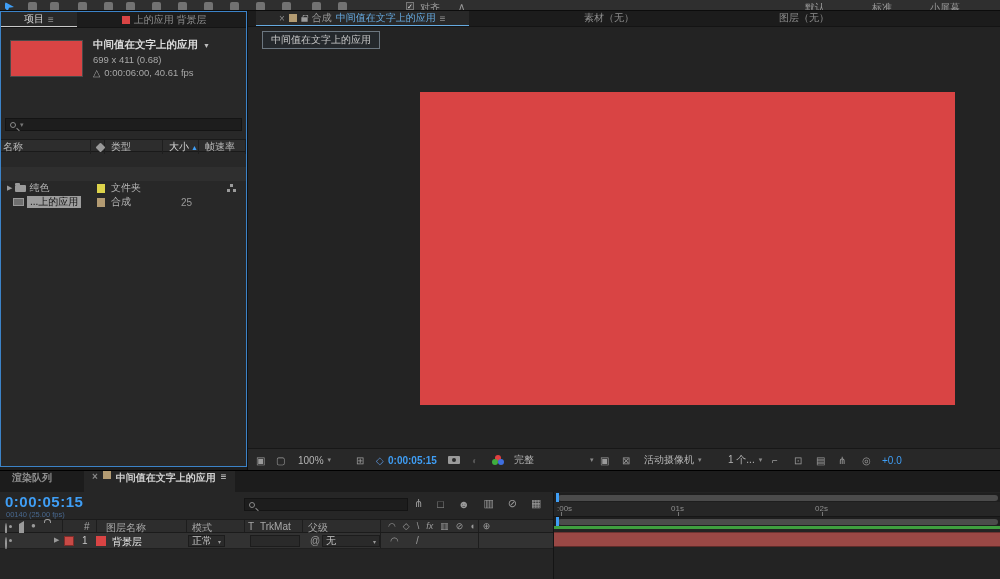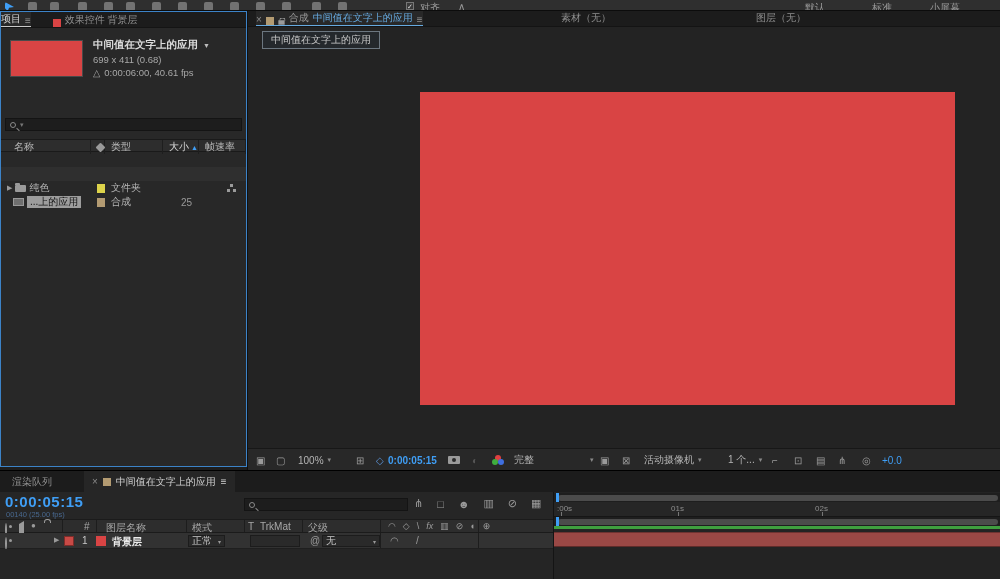--- a/index.html
+++ b/index.html
@@ -11,21 +11,21 @@
 
   
   .top-toolbar { left:0; top:0; width:1000px; height:11px; background:#2f2f2f; border-bottom:1px solid #0c0c0c; overflow:hidden; }
   .tool-blob { position:absolute; top:2px; width:9px; height:9px; background:#8a8a8a; border-radius:2px; opacity:.75; }
   .tool-blob.active { background:#3f9ef5; opacity:1; clip-path:polygon(0 0,100% 55%,45% 65%,30% 100%,0 70%); }
   .ws-label { position:absolute; top:1px; color:#9a9a9a; font-size:10px; }
   .snapbox { position:absolute; top:2px; width:8px; height:8px; background:#3b3b3b; border:1px solid #777; color:#ddd; font-size:7px; line-height:7px; text-align:center; }
 
   
   .panel-tabbar { background:#1c1c1c; height:16px; display:flex; align-items:stretch; border-bottom:1px solid #141414; }
-  .ptab { display:flex; align-items:flex-end; gap:4px; padding:0 0; color:#8f8f8f; font-size:10px; white-space:nowrap; }
+  .ptab { display:flex; align-items:center; gap:4px; padding:0 23px; color:#8f8f8f; font-size:10px; white-space:nowrap; }
   .ptab.active { background:#282828; color:#d6d6d6; border-bottom:1px solid #c9c9c9; }
   .ptab .menu-glyph { font-size:10px; color:#8f8f8f; }
   .swatch { width:8px; height:8px; display:inline-block; }
   .underline-blue { border-bottom:1px solid #66aae0 !important; }
 
   
   .project-panel { left:0; top:11px; width:247px; height:456px; background:#282828; border:1px solid #3c83c8; overflow:hidden; }
   .pv-title { font-weight:bold; color:#dcdcdc; font-size:10.5px; }
   .pv-sub { color:#a8a8a8; font-size:9.5px; margin-top:2px; }
   .searchbox { background:#1d1d1d; border:1px solid #141414; height:13px; display:flex; align-items:center; padding:0 4px; gap:4px; }
@@ -60,21 +60,21 @@
   .cam-ico { width:12px; height:8px; background:#9a9a9a; border-radius:1px; position:relative; }
   .cam-ico::after { content:""; position:absolute; left:4px; top:2px; width:4px; height:4px; border-radius:50%; background:#2a2a2a; }
   .rgb-ico { position:relative; width:12px; height:10px; }
   .rgb-ico i { position:absolute; width:6px; height:6px; border-radius:50%; }
   .rgb-ico i:nth-child(1){ background:#e04040; left:3px; top:0; }
   .rgb-ico i:nth-child(2){ background:#3fae3f; left:0; top:4px; }
   .rgb-ico i:nth-child(3){ background:#3f6fe0; left:6px; top:4px; }
 
   
   .bottom-tabs { left:0; top:470px; width:1000px; height:22px; background:#1c1c1c; border-top:1px solid #000; }
-  .btab { position:absolute; top:0; height:22px; display:flex; align-items:center; gap:5px; padding:0 8px; color:#8f8f8f; }
+  .btab { position:absolute; top:0; height:22px; display:flex; align-items:flex-start; gap:5px; padding:0 8px; color:#8f8f8f;font-weight:bold; }
   .btab.active { background:#262626; color:#d0d0d0; border-bottom:1px solid #c9c9c9; }
 
   
   .timeline { left:0; top:492px; width:1000px; height:87px; background:#262626; }
   .tl-left { position:absolute; left:0; top:0; width:553px; height:87px; }
   .tl-tc { position:absolute; left:5px; top:1px; font-size:15px; font-weight:bold; color:#3f9ef5; letter-spacing:.5px; }
   .tl-frame { position:absolute; left:6px; top:18px; font-size:7.5px; color:#48688f; }
   .tl-icons span { color:#9a9a9a; font-size:11px; }
   .tl-header { position:absolute; left:0; top:27px; width:553px; height:14px; background:#2d2d2d; border-top:1px solid #1b1b1b; border-bottom:1px solid #1b1b1b; color:#a8a8a8; }
   .tl-header .sep, .tl-row .sep { position:absolute; top:0; width:1px; height:100%; background:#1d1d1d; }
@@ -127,21 +127,21 @@
   </div>
 
   <div class="abs project-panel">
     <div class="panel-tabbar">
       <div class="ptab active">
         <span>项目</span>
         <span class="menu-glyph">≡</span>
       </div>
       <div class="ptab" style="margin-left:22px">
         <span class="swatch" style="background:#d94444"></span>
-        <span>效果控件 背景层</span>
+        <span>上的应用 背景层</span>
       </div>
     </div>
 
     <div class="abs" style="left:9px; top:28px; width:73px; height:37px; background:#d94444; border:1px solid #4a4a4a;"></div>
     <div class="abs" style="left:92px; top:26px;">
       <div class="pv-title row" style="gap:5px">
         <span>中间值在文字上的应用</span>
         <span style="font-size:7px; color:#bcbcbc">▼</span>
       </div>
       <div class="pv-sub">699 x 411 (0.68)</div>
@@ -150,21 +150,21 @@
         <span>0:00:06:00, 40.61 fps</span>
       </div>
     </div>
 
     <div class="abs searchbox" style="left:4px; top:106px; width:237px;">
       <span class="mag"></span>
       <span style="font-size:7px;color:#777">▾</span>
     </div>
 
     <div class="abs plist-head" style="left:0; top:127px; width:245px;">
-      <div style="padding-left:13px">
+      <div style="padding-left:2px">
         <span>名称</span>
       </div>
       <div>
           <span class="tag-ico"></span>
         </div>
       <div>
           <span>类型</span>
         </div>
       <div style="color:#d8d8d8">
         <span>大小</span>
@@ -344,21 +344,21 @@
         </span>
         <span class="sep" style="left:478px"></span>
       </div>
 
       <div class="tl-row">
         <span class="abs" style="left:5px; top:5px"><span class="eye-ico"></span></span>
         <span class="abs" style="left:54px; top:3px; font-size:7px; color:#999">▶</span>
         <span class="abs swatch" style="left:64px; top:3px; width:10px; height:10px; background:#c84a46; border:1px solid #7e2c29"></span>
         <span class="abs" style="left:82px; top:2px; color:#c8c8c8">1</span>
         <span class="abs swatch" style="left:96px; top:3px; width:10px; height:10px; background:#d94444"></span>
-        <span class="abs" style="left:112px; top:2px; color:#ececec; font-weight:bold">背景层</span>
+        <span class="abs" style="left:112px; top:2px; color:#ececec; font-weight:normal">背景层</span>
         <span class="mini-dd" style="left:188px; width:37px">
           <span>正常</span>
           <span class="caret">▾</span>
         </span>
         <span class="mini-dd" style="left:250px; width:50px"></span>
         <span class="abs glyph" style="left:310px; top:2px">@</span>
         <span class="mini-dd" style="left:322px; width:58px">
           <span>无</span>
           <span class="caret">▾</span>
         </span>

